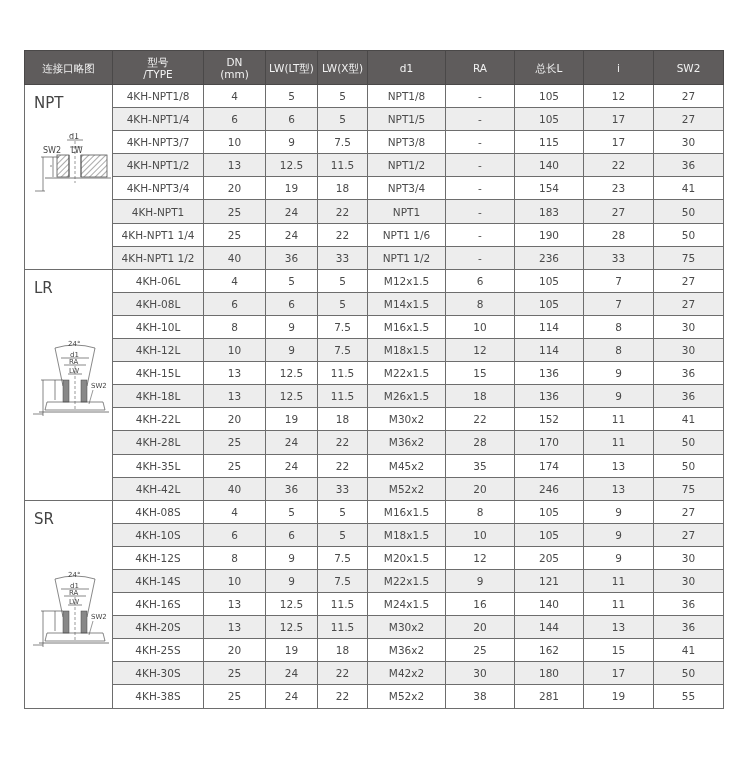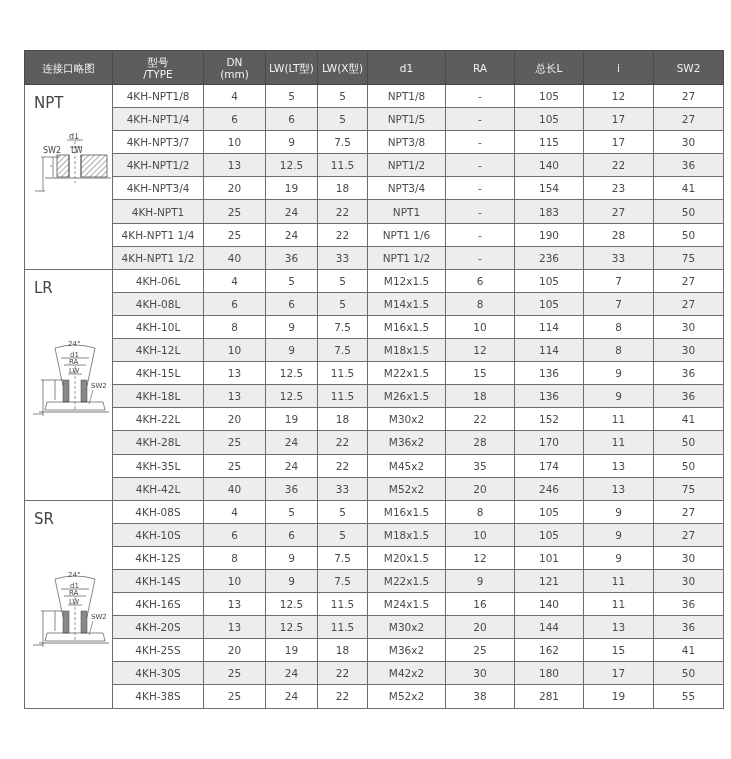--- a/index.html
+++ b/index.html
@@ -346,21 +346,21 @@
         <td class="v">9</td>
         <td class="v">27</td>
       </tr>
       <tr>
         <td class="v">4KH-12S</td>
         <td class="v">8</td>
         <td class="v">9</td>
         <td class="v">7.5</td>
         <td class="v">M20x1.5</td>
         <td class="v">12</td>
-        <td class="v">101</td>
+        <td class="v">205</td>
         <td class="v">9</td>
         <td class="v">30</td>
       </tr>
       <tr class="alt">
         <td class="v">4KH-14S</td>
         <td class="v">10</td>
         <td class="v">9</td>
         <td class="v">7.5</td>
         <td class="v">M22x1.5</td>
         <td class="v">9</td>

